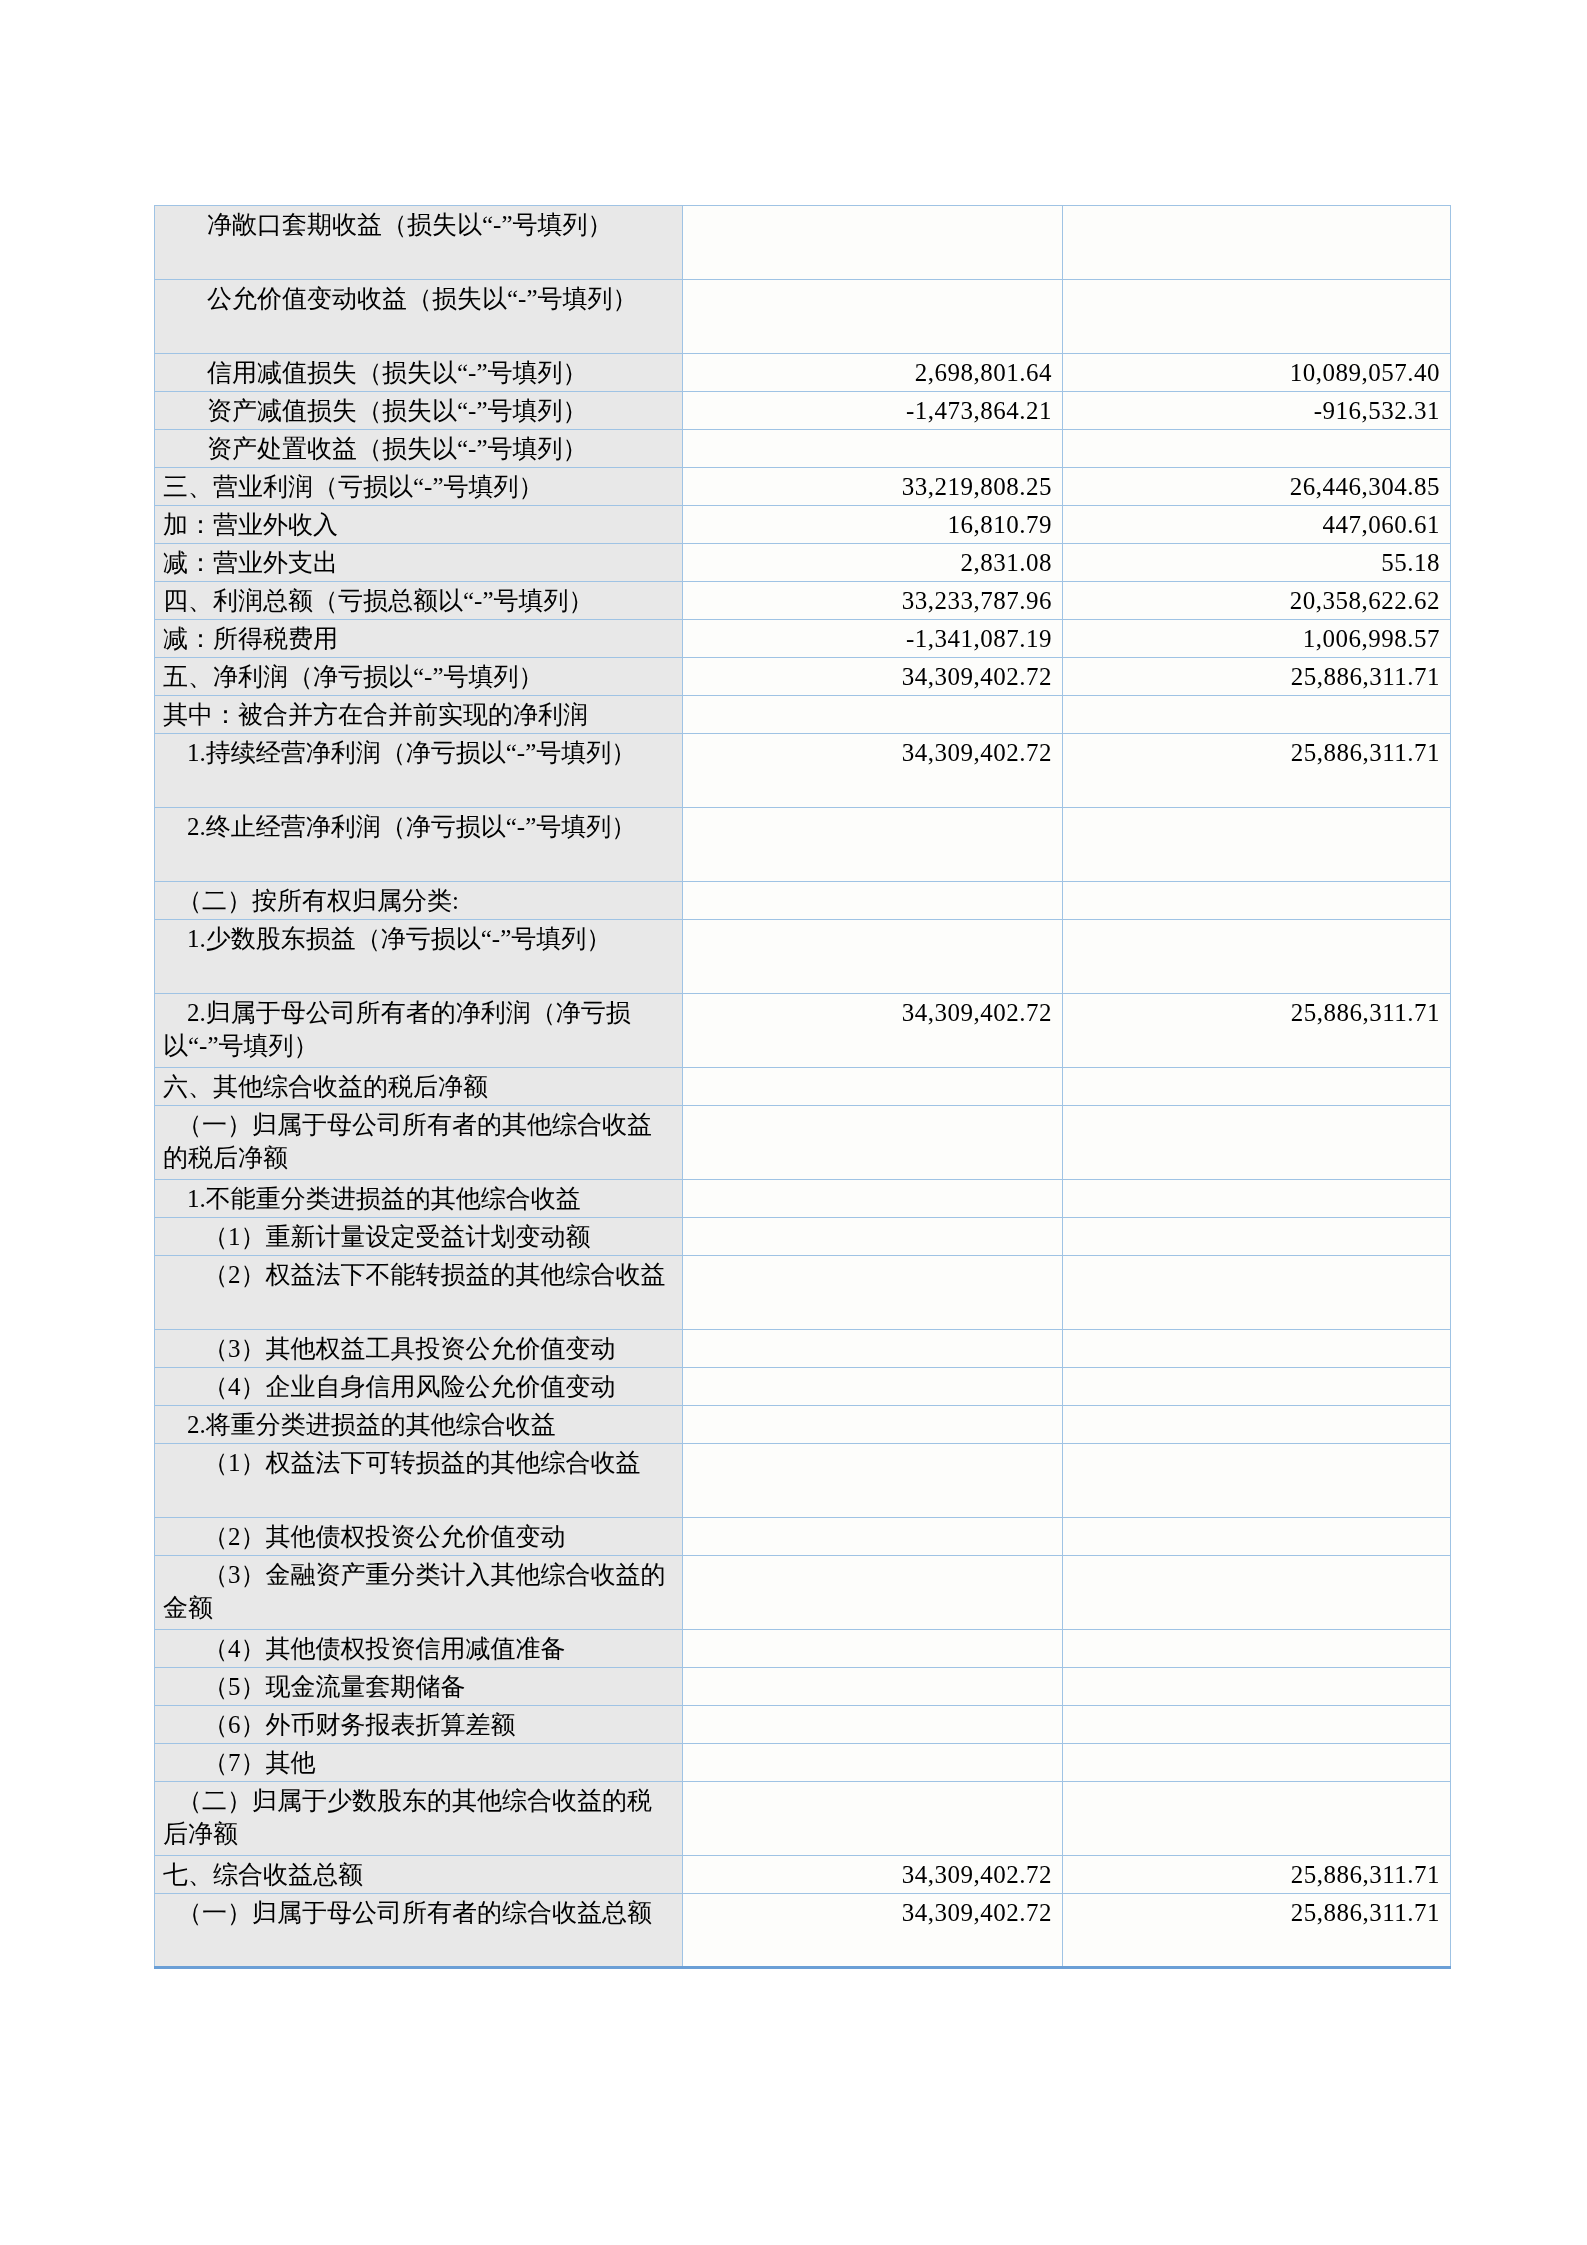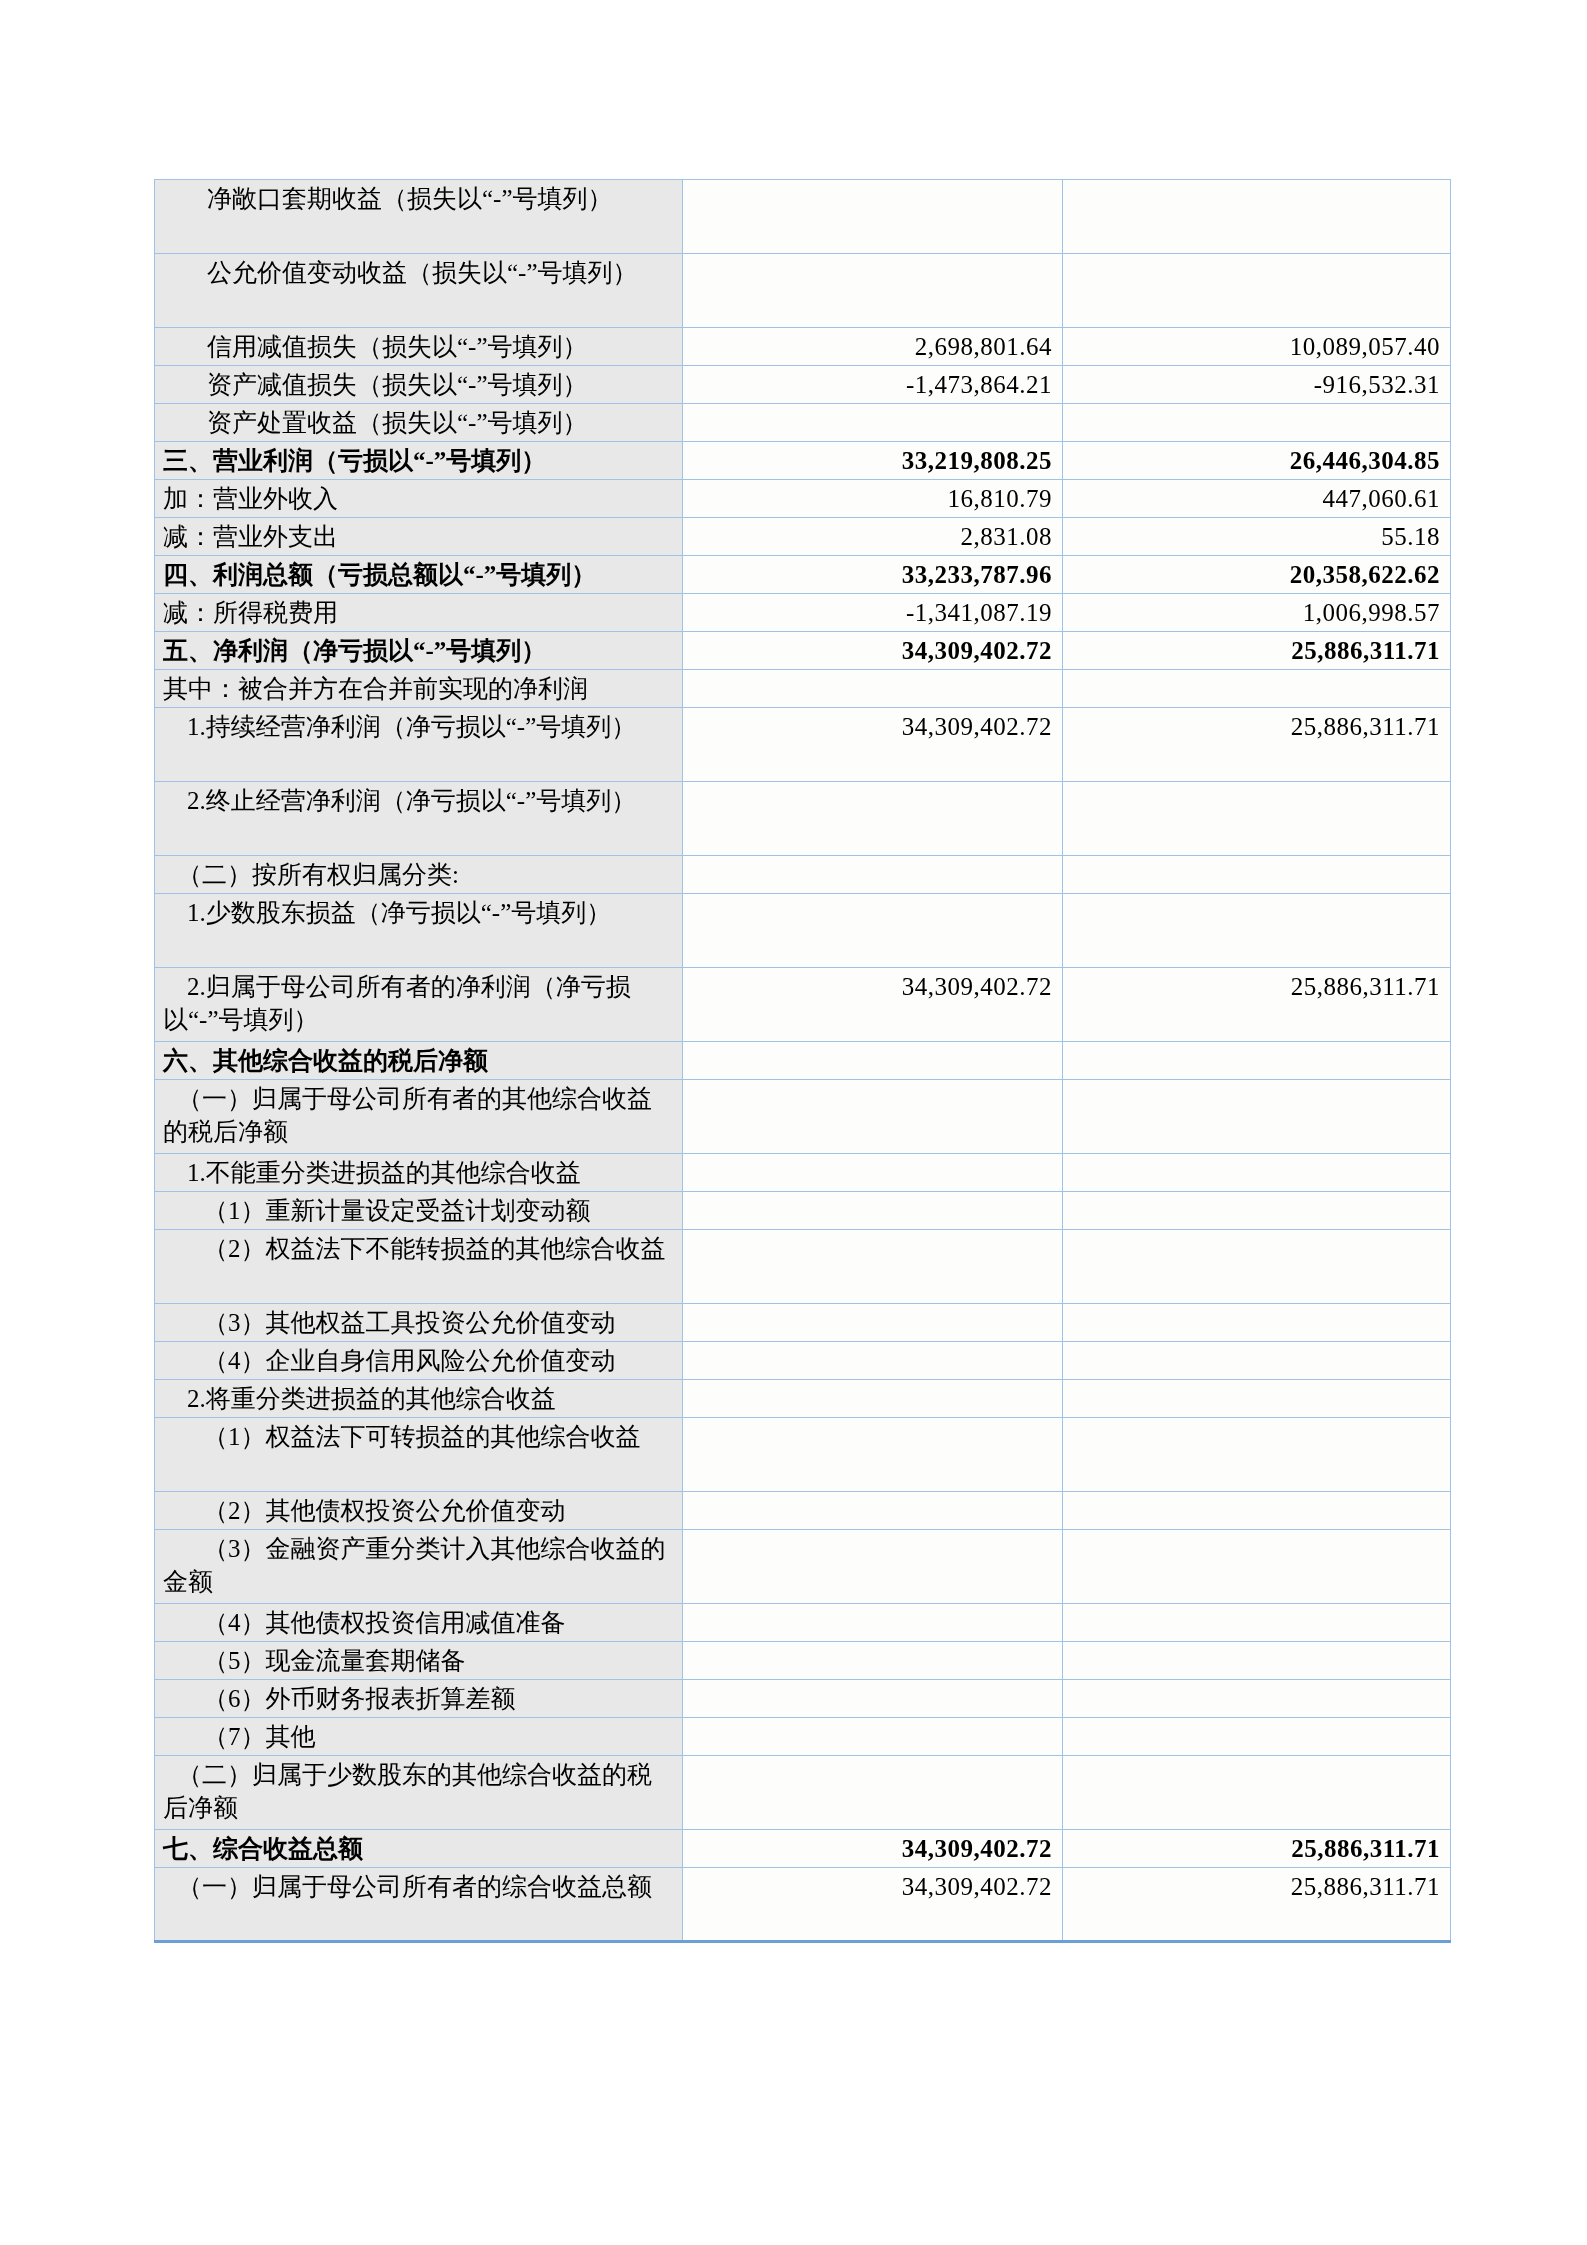--- a/index.html
+++ b/index.html
@@ -6,21 +6,21 @@
   .page{
     position:relative;
     width:1587px;
     height:2245px;
     background:#ffffff;
     font-family:"Liberation Serif","DejaVu Serif",serif;
   }
   table.fin{
     position:absolute;
     left:154px;
-    top:179px;
+    top:205px;
     width:1296px;
     border-collapse:collapse;
     table-layout:fixed;
     border:1px solid var(--border,#9fc3e4);
     border-bottom:3px solid var(--border-strong,#6b9fd6);
   }
   table.fin td{
     border:1px solid var(--border,#9fc3e4);
     font-size:25px;
     line-height:33px;
@@ -39,21 +39,21 @@
     padding:2px 10px 2px 4px;
     letter-spacing:0.5px;
   }
   .ind-a{text-indent:44px;}
   .ind-b{text-indent:0;}
   .ind-c{text-indent:14px;}
   .ind-d{text-indent:24px;margin-left:20px;}
   .ind-e{text-indent:40px;}
   tr.h1{height:37px;}
   tr.h2{height:74px;}
-  tr.bold td{font-weight:bold;}
+  tr.bold td{font-weight:normal;}
 </style>
 </head>
 <body>
 
 <div class="page">
   <table class="fin">
     <colgroup>
       <col style="width:528px">
       <col style="width:380px">
       <col style="width:388px">

